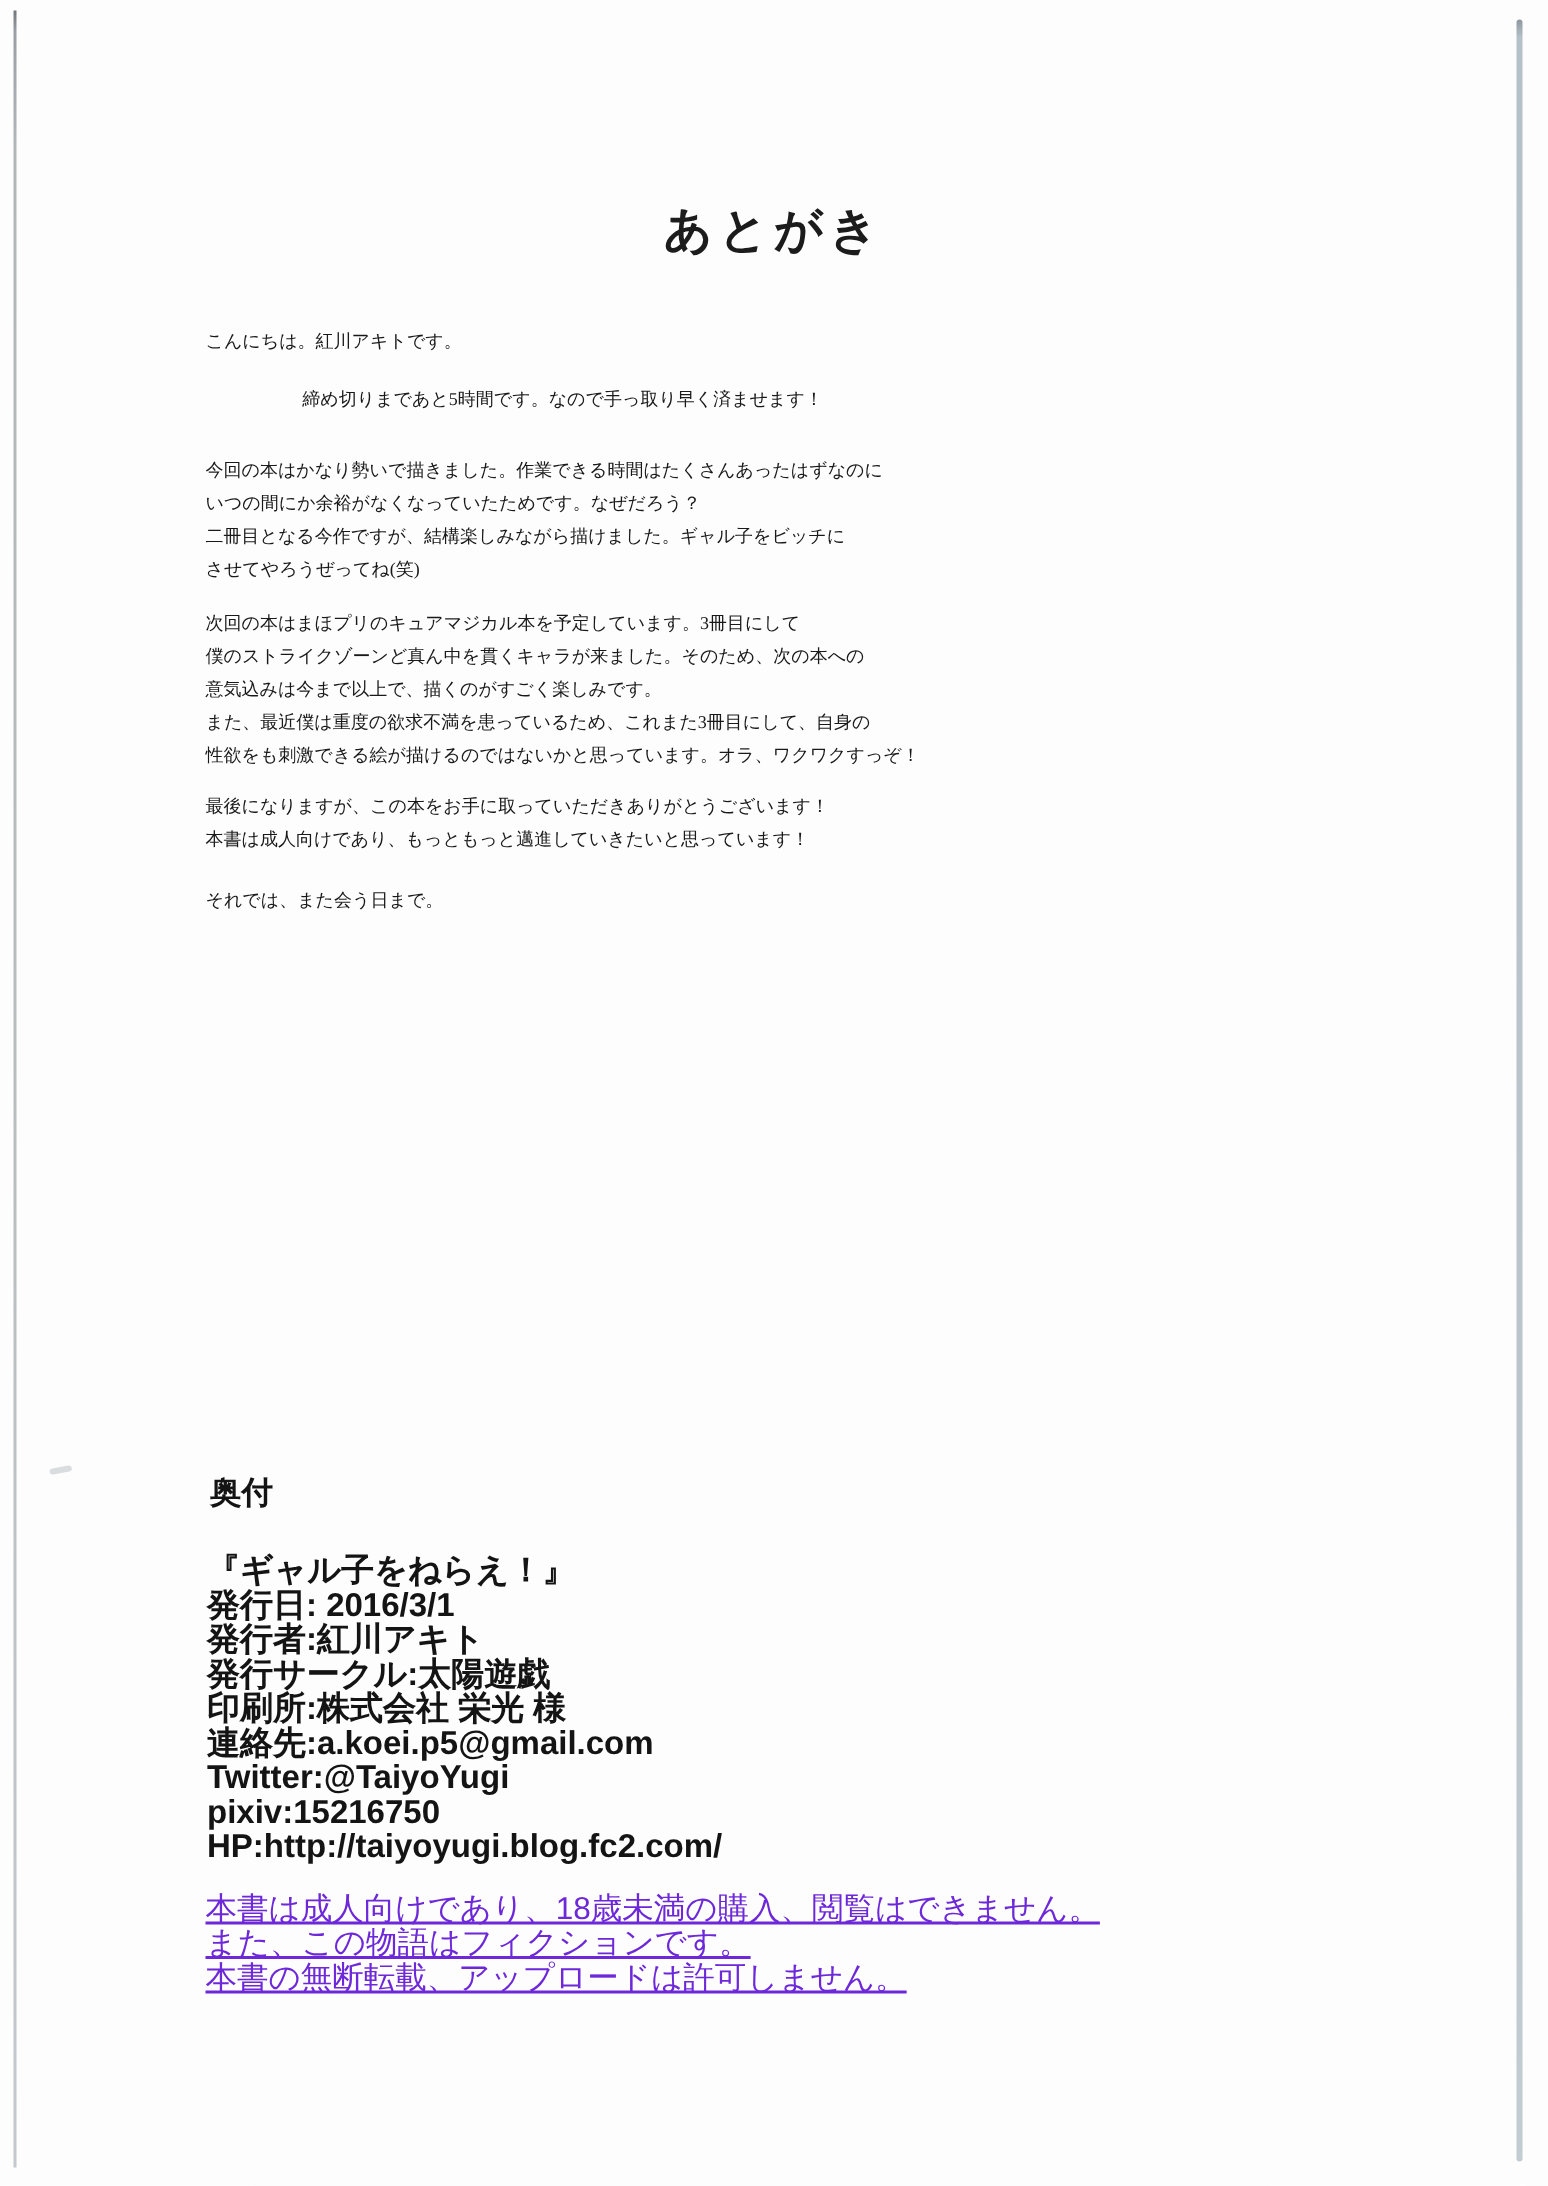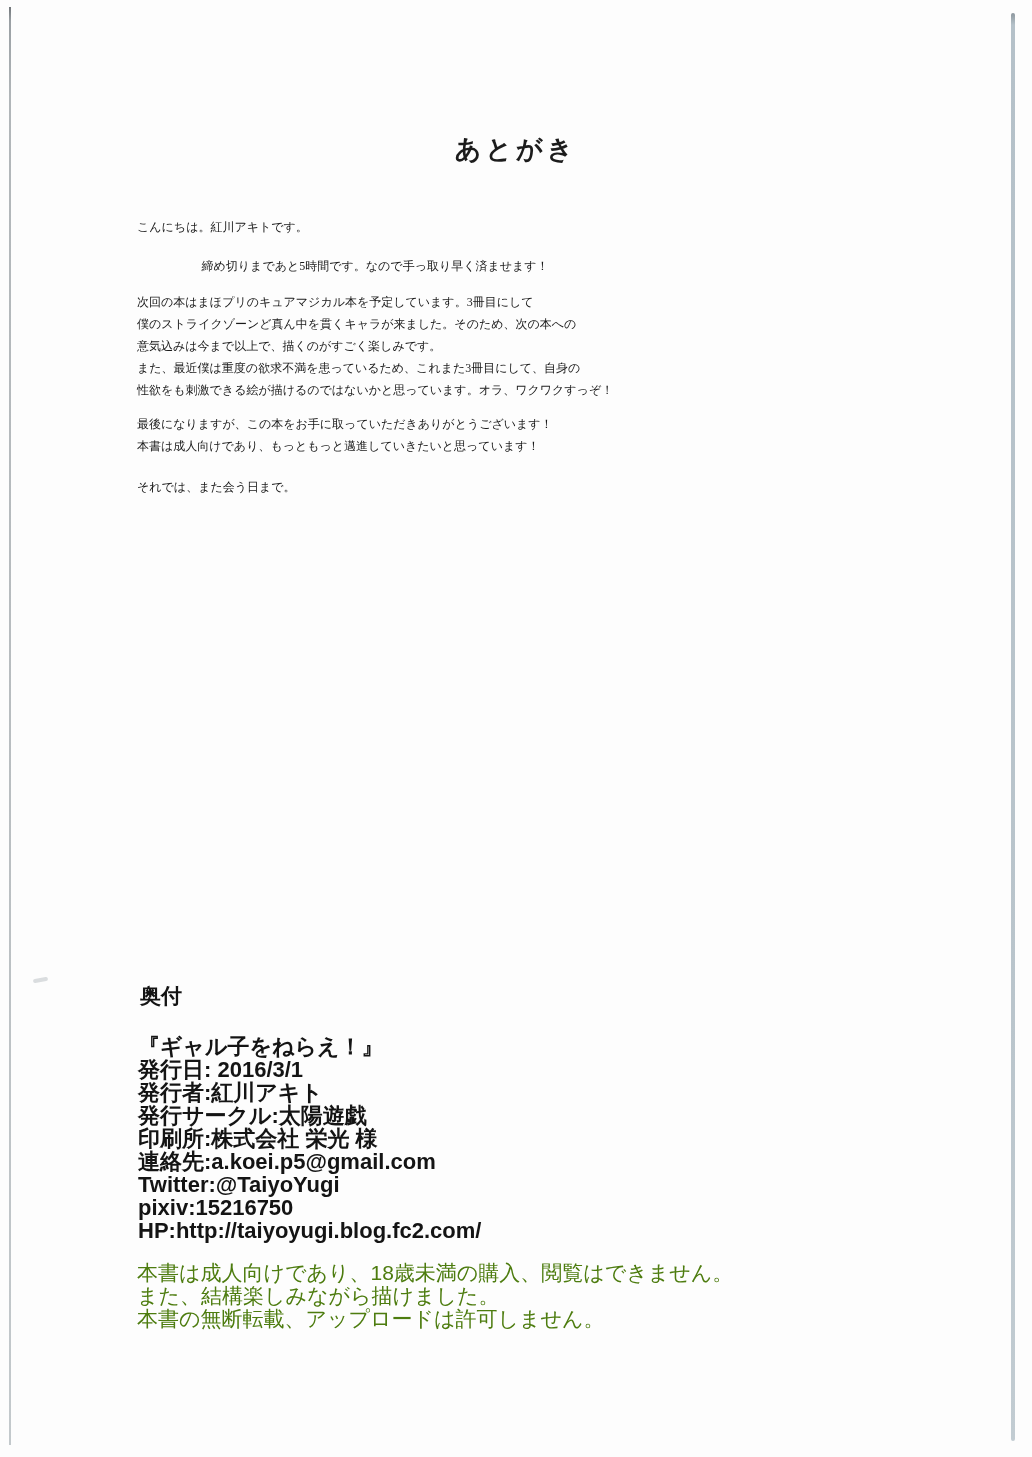--- a/index.html
+++ b/index.html
@@ -45,21 +45,21 @@
   }
   
   .title {
     position: absolute;
     top: 132px;
     left: 0;
     width: 100%;
     text-align: center;
     font-family: "Liberation Serif", serif;
     font-weight: 700;
-    font-size: 26px;
+    font-size: 32px;
     letter-spacing: 4px;
     color: #1c1c1c;
   }
   .afterword {
     position: absolute;
     left: 137px;
     top: 216px;
     font-family: "Liberation Serif", serif;
     font-size: 12px;
     line-height: 22px;
@@ -84,40 +84,47 @@
   }
   .colophon .heading { margin-left: 2px; font-size: 21px; }
   .colophon .lines { margin-top: 28px; }
   .disclaimer {
     position: absolute;
     left: 137px;
     top: 1261px;
     font-family: "Liberation Sans", sans-serif;
     font-size: 21px;
     line-height: 23px;
-    color: #4d7c0f;
+    color: #6d28d9;
+    text-decoration: underline;
   }
 </style>
 </head>
 <body>
 
 <div class="page">
 
   <div class="scan-edge-left"></div>
   <div class="scan-edge-right"></div>
   <div class="scan-smudge"></div>
 
   <div class="title">あとがき</div>
 
   <div class="afterword">
     <div class="para">
       <div>こんにちは。紅川アキトです。</div>
     </div>
     <div class="para m17">
       <div>締め切りまであと5時間です。なので手っ取り早く済ませます！</div>
+    </div>
+    <div class="para m25">
+      <div>今回の本はかなり勢いで描きました。作業できる時間はたくさんあったはずなのに</div>
+      <div>いつの間にか余裕がなくなっていたためです。なぜだろう？</div>
+      <div>二冊目となる今作ですが、結構楽しみながら描けました。ギャル子をビッチに</div>
+      <div>させてやろうぜってね(笑)</div>
     </div>
     <div class="para m14">
       <div>次回の本はまほプリのキュアマジカル本を予定しています。3冊目にして</div>
       <div>僕のストライクゾーンど真ん中を貫くキャラが来ました。そのため、次の本への</div>
       <div>意気込みは今まで以上で、描くのがすごく楽しみです。</div>
       <div>また、最近僕は重度の欲求不満を患っているため、これまた3冊目にして、自身の</div>
       <div>性欲をも刺激できる絵が描けるのではないかと思っています。オラ、ワクワクすっぞ！</div>
     </div>
     <div class="para m12">
       <div>最後になりますが、この本をお手に取っていただきありがとうございます！</div>
@@ -138,17 +145,17 @@
       <div>印刷所:株式会社 栄光 様</div>
       <div>連絡先:a.koei.p5@gmail.com</div>
       <div>Twitter:@TaiyoYugi</div>
       <div>pixiv:15216750</div>
       <div>HP:http://taiyoyugi.blog.fc2.com/</div>
     </div>
   </div>
 
   <div class="disclaimer">
     <div>本書は成人向けであり、18歳未満の購入、閲覧はできません。</div>
-    <div>また、結構楽しみながら描けました。</div>
+    <div>また、この物語はフィクションです。</div>
     <div>本書の無断転載、アップロードは許可しません。</div>
   </div>
 
 </div>
 
 </body></html>

